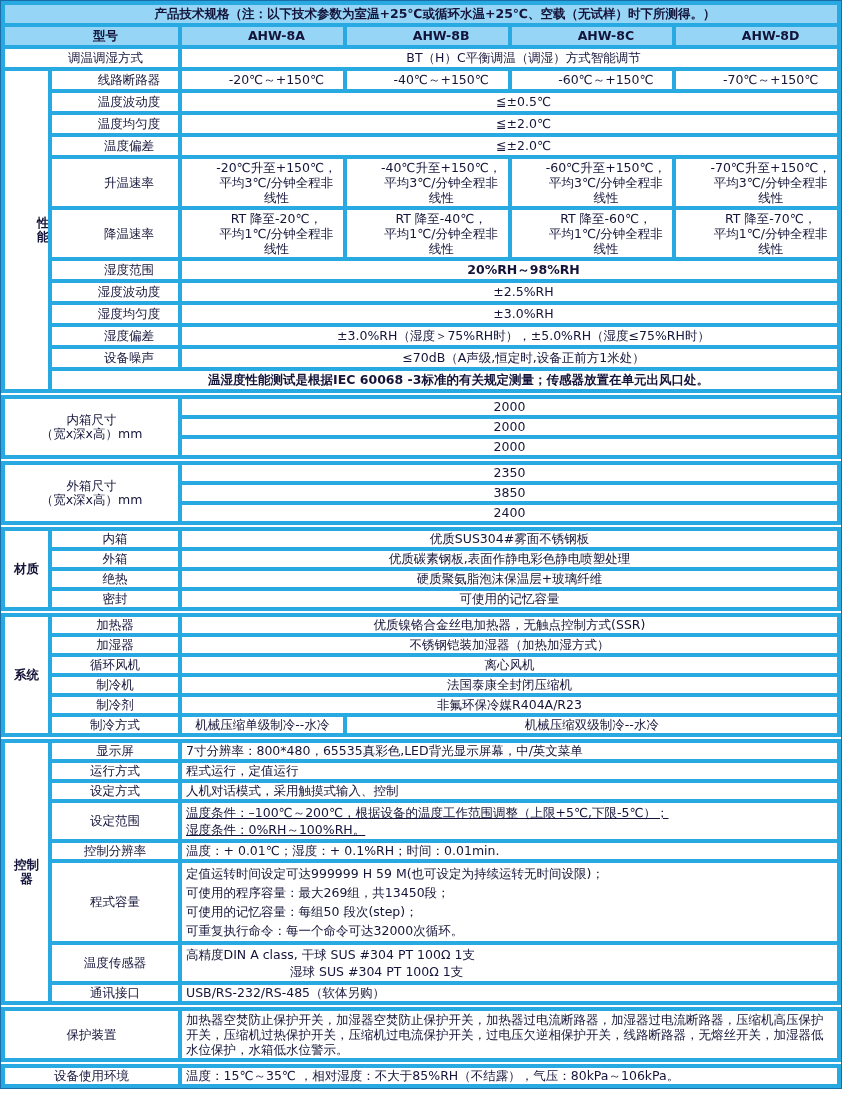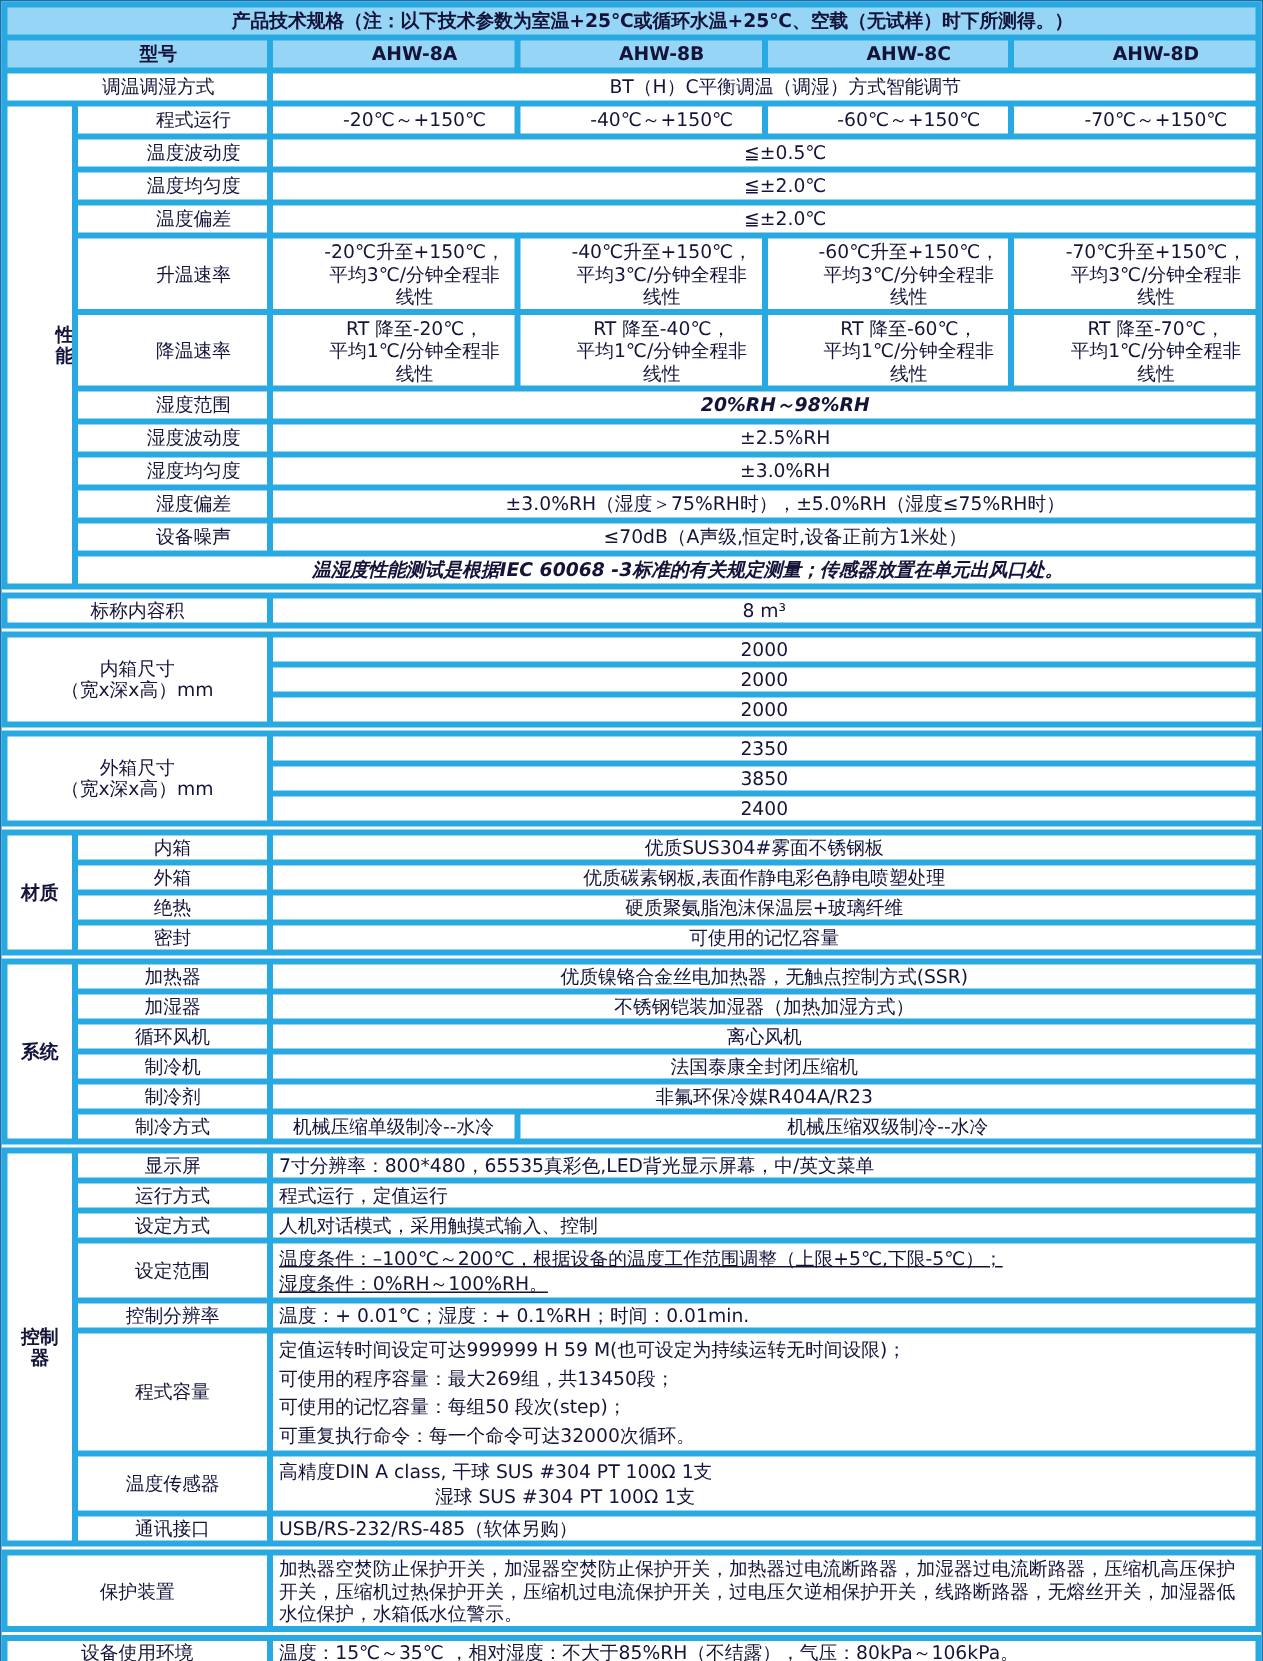--- a/index.html
+++ b/index.html
@@ -27,21 +27,21 @@
     line-height:14px;
     padding:1px 4px;
     height:14px;
     overflow:hidden;
     word-break:break-all;
   }
   .s1 td{height:16px;padding-left:32px;}
   td.hd{background:var(--hdbg);font-weight:bold;}
   td.lbl{font-weight:normal;}
   td.seclbl{font-weight:bold;}
-  td.b{font-weight:bold;font-style:italic;}
+  td.b{font-weight:bold;}
   td.left{text-align:left;}
   .l2 div{line-height:15px;}
   .rng div{line-height:17px;text-decoration:underline;}
   .prog div{line-height:19px;}
   .sens div{line-height:17px;}
   .sens .indent{padding-left:104px;}
   td.wraptext{line-height:15px;word-break:break-all;}
 </style>
 </head>
 <body>
@@ -67,21 +67,21 @@
       <td class="hd">AHW-8B</td>
       <td class="hd">AHW-8C</td>
       <td class="hd">AHW-8D</td>
     </tr>
     <tr>
       <td colspan="2" class="lbl">调温调湿方式</td>
       <td colspan="4">BT（H）C平衡调温（调湿）方式智能调节</td>
     </tr>
     <tr>
       <td rowspan="12" class="seclbl">性能</td>
-      <td class="lbl">程式运行</td>
+      <td class="lbl">线路断路器</td>
       <td>-20℃～+150℃</td>
       <td>-40℃～+150℃</td>
       <td>-60℃～+150℃</td>
       <td>-70℃～+150℃</td>
     </tr>
     <tr>
       <td class="lbl">温度波动度</td>
       <td colspan="4">≦±0.5℃</td>
     </tr>
     <tr>
@@ -149,36 +149,20 @@
     <tr>
       <td class="lbl">设备噪声</td>
       <td colspan="4">≤70dB（A声级,恒定时,设备正前方1米处）</td>
     </tr>
     <tr>
       <td colspan="5" class="b">温湿度性能测试是根据IEC 60068 -3标准的有关规定测量；传感器放置在单元出风口处。</td>
     </tr>
   </tbody>
     </table>
 
-  <table class="sec">
-    <colgroup>
-        <col style="width:43px">
-        <col style="width:126px">
-        <col>
-        <col>
-        <col>
-        <col>
-      </colgroup>
-    <tbody>
-        <tr>
-      <td colspan="2" class="lbl">标称内容积</td>
-      <td colspan="4">8 m³</td>
-    </tr>
-  </tbody>
-    </table>
 
   <table class="sec">
     <colgroup>
         <col style="width:43px">
         <col style="width:126px">
         <col>
         <col>
         <col>
         <col>
       </colgroup>

